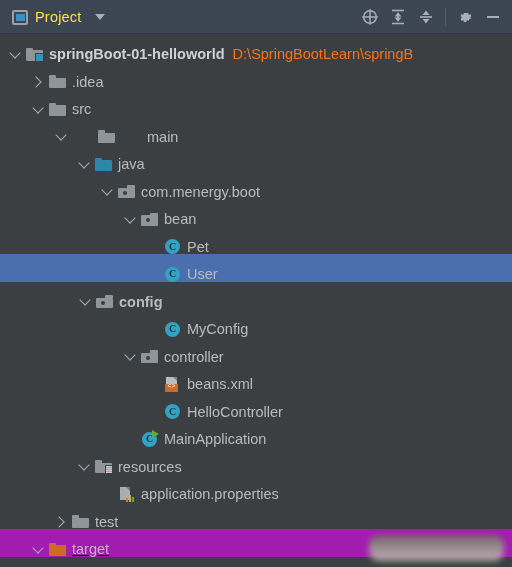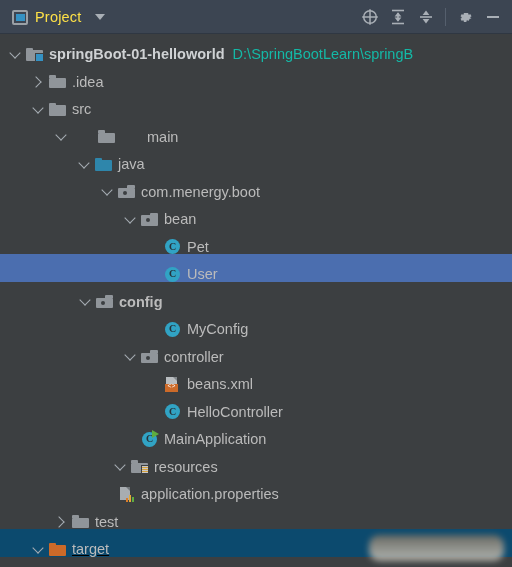--- a/index.html
+++ b/index.html
@@ -103,21 +103,21 @@
   }
   .row {
     height: 27.5px;
     display: flex;
     align-items: flex-end;
     white-space: nowrap;
     position: relative;
     cursor: default;
   }
   .row.selected { background: #4b6eaf; }
-  .row.excluded-row { background: #0c4a6e; text-decoration: underline; }
+  .row.excluded-row { background: #a21caf; text-decoration: underline; }
 
   .twisty {
     width: 14px;
     height: 14px;
     flex: 0 0 14px;
     position: relative;
     margin-right: 4px;
   }
   .twisty.expanded::before,
   .twisty.collapsed::before {
@@ -138,21 +138,21 @@
     margin-right: 6px;
     position: relative;
   }
   .label {
     color: #bbbbbb;
     font-size: 14.5px;
     line-height: 1;
   }
   .label.bold { font-weight: bold; color: #cfd2d4; }
   .path {
-    color: #14b8a6;
+    color: #f97316;
     font-size: 14.5px;
     margin-left: 8px;
     line-height: 1;
   }
 
   
   .folder {
     position: absolute;
     left: 0; top: 2px;
     width: 17px; height: 13px;
@@ -508,21 +508,21 @@
       <span class="label">HelloController</span>
     </div>
     <div class="row" style="padding-left: 123px;">
       <span class="twisty"></span>
       <span class="icon">
         <span class="cls">C</span>
         <span class="run-tri"></span>
       </span>
       <span class="label">MainApplication</span>
     </div>
-    <div class="row" style="padding-left: 113px;">
+    <div class="row" style="padding-left: 77px;">
       <span class="twisty expanded"></span>
       <span class="icon">
         <span class="folder gray">
           <span class="tab"></span>
           <span class="body"></span>
           <span class="badge-lines">
             <i></i>
             <i></i>
             <i></i>
           </span>

